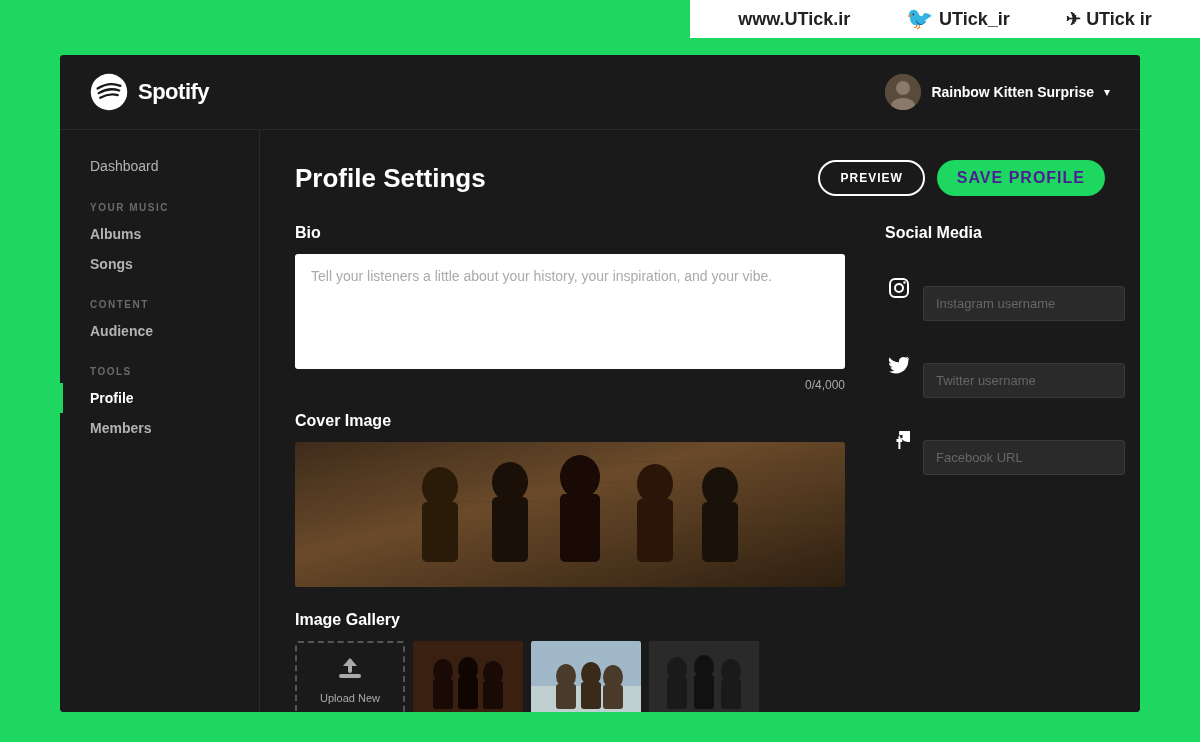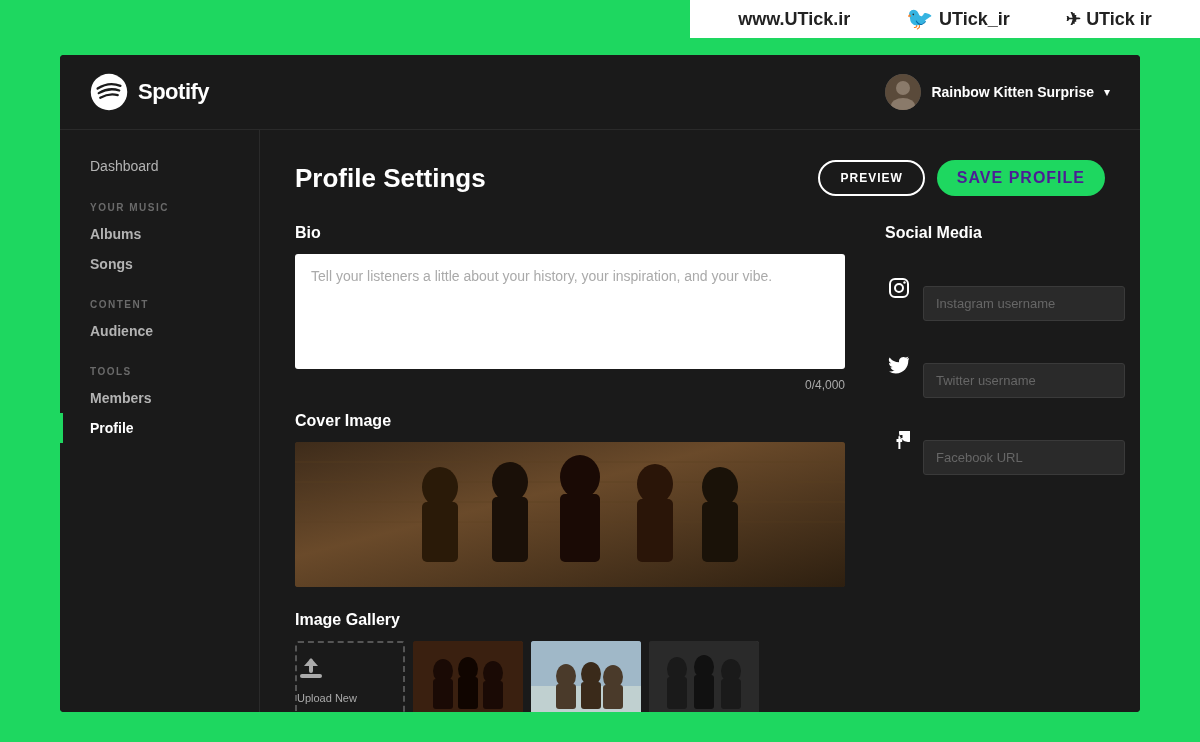--- a/index.html
+++ b/index.html
@@ -321,21 +321,21 @@
       display: flex;
       gap: 8px;
     }
     .gallery-upload-box {
       width: 110px;
       height: 75px;
       border: 2px dashed #555;
       border-radius: 3px;
       display: flex;
       flex-direction: column;
-      align-items: flex-start;
+      align-items: center;
       justify-content: center;
       cursor: pointer;
       color: #aaa;
       flex-shrink: 0;
     }
     .upload-icon {
       font-size: 22px;
       margin-bottom: 4px;
       color: #aaa;
     }
@@ -412,22 +412,22 @@
       <div class="sidebar-item-dashboard">Dashboard</div>
 
       <div class="sidebar-section-label">YOUR MUSIC</div>
       <div class="sidebar-nav-item">Albums</div>
       <div class="sidebar-nav-item">Songs</div>
 
       <div class="sidebar-section-label">CONTENT</div>
       <div class="sidebar-nav-item">Audience</div>
 
       <div class="sidebar-section-label">TOOLS</div>
+      <div class="sidebar-nav-item active">Profile</div>
       <div class="sidebar-nav-item">Members</div>
-      <div class="sidebar-nav-item active">Profile</div>
     </div>
 
     <div class="content-area">
 
       <div class="page-header">
         <h1 class="page-title">Profile Settings</h1>
         <div class="header-buttons">
           <button class="btn-preview">PREVIEW</button>
           <button class="btn-save-profile">SAVE PROFILE</button>
         </div>

